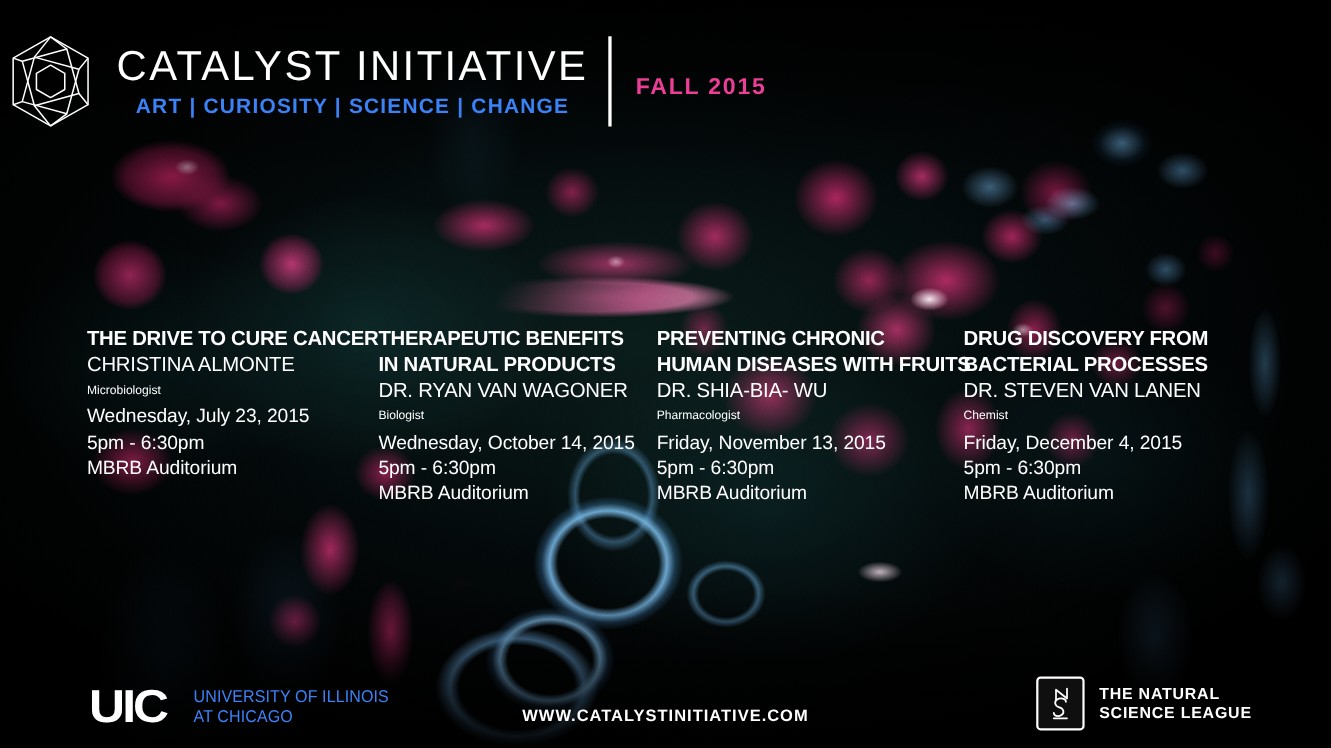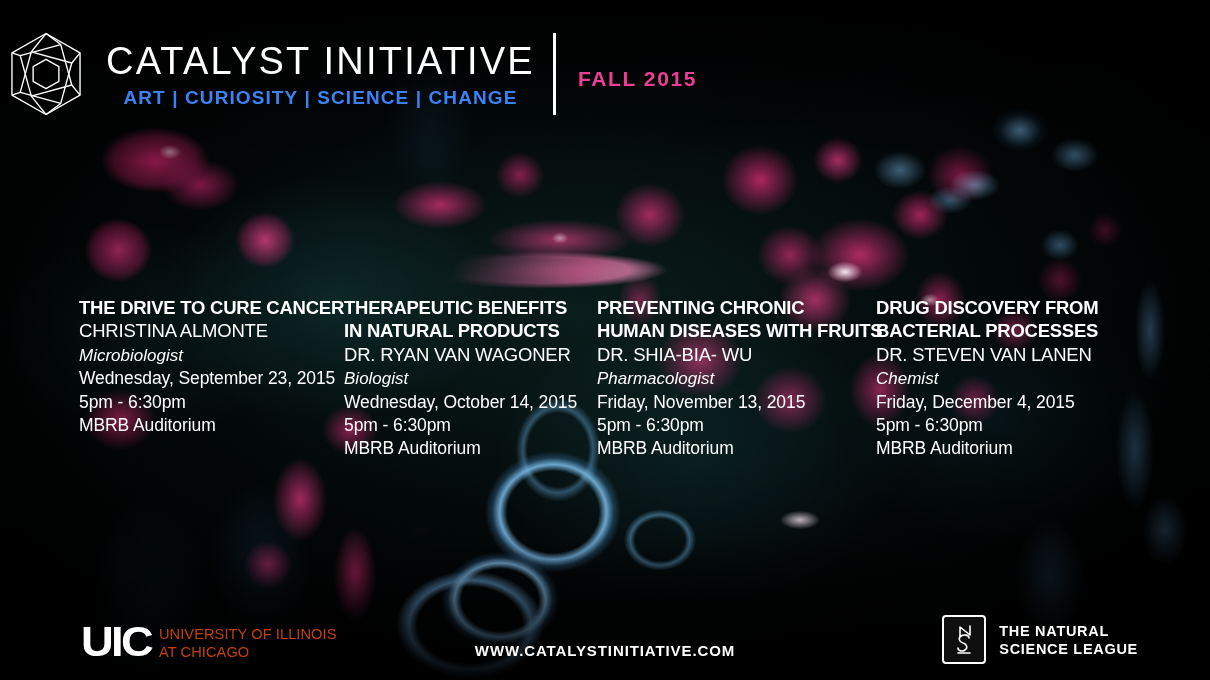--- a/index.html
+++ b/index.html
@@ -223,22 +223,21 @@
     font-size: 18.5px;
     font-weight: 700;
     letter-spacing: -0.25px;
   }
   .lec-speaker {
     font-size: 18.5px;
     font-weight: 400;
     letter-spacing: -0.2px;
   }
   .lec-role {
-    font-size: 17px;
-    font-style: italic;
+    font-size: 11px;
     font-weight: 400;
     letter-spacing: 0px;
     margin-top: 1px;
   }
   .lec-date, .lec-time, .lec-venue {
     font-size: 17.5px;
     font-weight: 400;
     letter-spacing: -0.1px;
   }
 
@@ -253,22 +252,22 @@
     color: #fff;
     font-size: 42px;
     font-weight: 700;
     letter-spacing: -2.5px;
     line-height: 0.82;
     font-family: "Liberation Sans", sans-serif;
     transform: scaleX(1.08);
     transform-origin: left center;
   }
   .uic-words {
-    margin-left: 13px;
-    color: #c2410c;
+    margin-left: 30px;
+    color: #3b82f6;
     font-family: "Liberation Sans", sans-serif;
   }
   .uic-words div {
     font-size: 15.5px;
     font-weight: 400;
     letter-spacing: 0.1px;
     line-height: 17.5px;
     white-space: nowrap;
     transform: scaleX(0.94);
     transform-origin: left center;
@@ -363,21 +362,21 @@
         <div class="series-sub" id="series-sub" style="color: rgb(236, 62, 150);">FALL 2015</div>
       </div>
     </div>
 
     <div class="lectures">
 
       <div class="lecture">
         <div class="lecture-line lec-title">THE DRIVE TO CURE CANCER</div>
         <div class="lecture-line lec-speaker">CHRISTINA ALMONTE</div>
         <div class="lecture-line lec-role">Microbiologist</div>
-        <div class="lecture-line lec-date">Wednesday, September 23, 2015</div>
+        <div class="lecture-line lec-date">Wednesday, July 23, 2015</div>
         <div class="lecture-line lec-time">5pm - 6:30pm</div>
         <div class="lecture-line lec-venue">MBRB Auditorium</div>
       </div>
 
       <div class="lecture">
         <div class="lecture-line lec-title">THERAPEUTIC BENEFITS</div>
         <div class="lecture-line lec-title">IN NATURAL PRODUCTS</div>
         <div class="lecture-line lec-speaker">DR. RYAN VAN WAGONER</div>
         <div class="lecture-line lec-role">Biologist</div>
         <div class="lecture-line lec-date">Wednesday, October 14, 2015</div>

